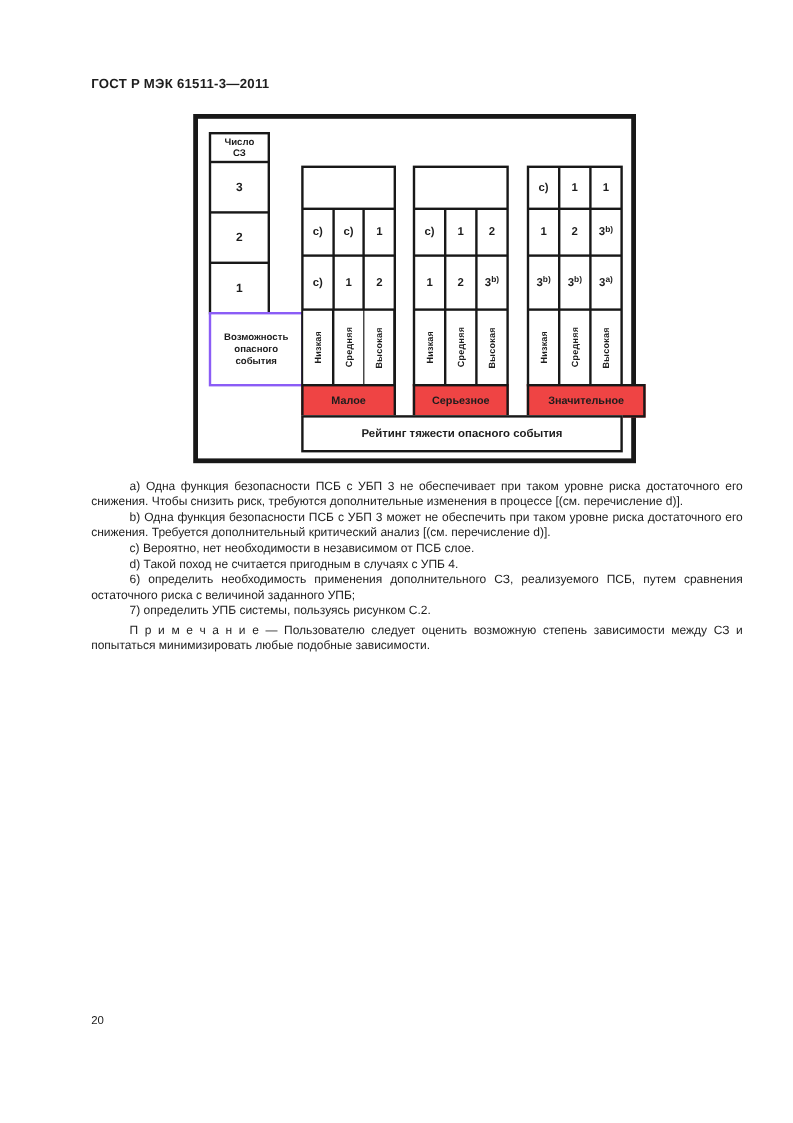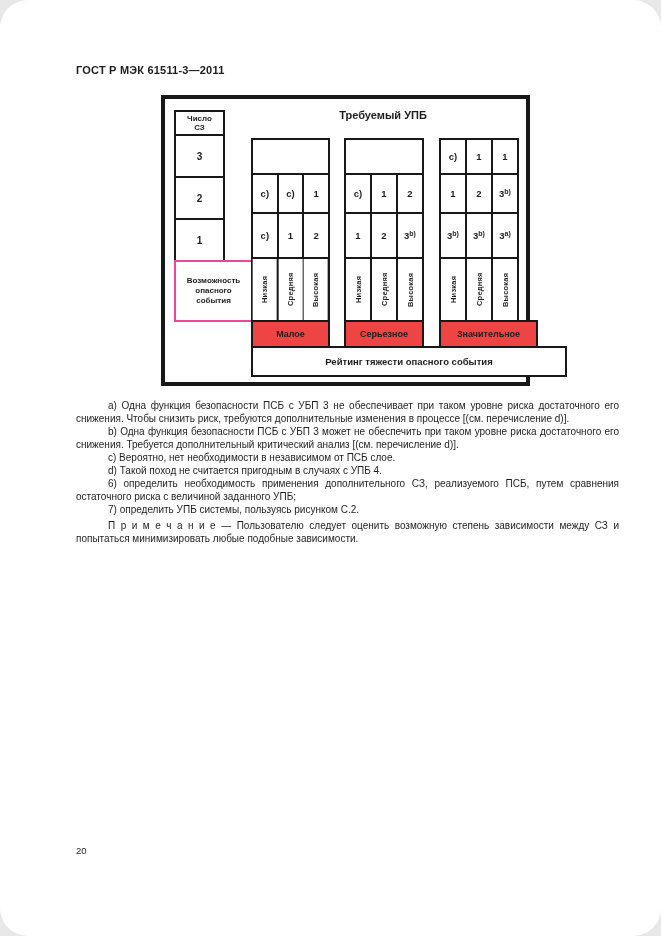--- a/index.html
+++ b/index.html
@@ -4,21 +4,20 @@
 <style>
   * { box-sizing: border-box; margin: 0; padding: 0; }
   html, body { background: #e8e8e8; }
   .page {
     position: relative;
     width: 661px; height: 936px;
     background: #ffffff;
     font-family: "Liberation Sans", sans-serif;
     color: #1d1d1d;
     overflow: hidden;
-    border-radius: 28px;
   }
   .doc-header {
     position: absolute; left: 76px; top: 64px;
     font-size: 11px; font-weight: 700; letter-spacing: .2px;
   }
   
   .figure-box {
     position: absolute; left: 161px; top: 95px;
     width: 369px; height: 291px;
     border: 4px solid #181818;
@@ -32,21 +31,21 @@
     display: grid; grid-template-rows: 22px 1fr 1fr 1fr;
     gap: 2px; padding: 2px; background: #181818;
   }
   .ncell {
     background: #fff; display: flex; align-items: center; justify-content: center;
     font-size: 10px; font-weight: 700;
   }
   .nhdr { font-size: 8px; line-height: 9px; white-space: pre-line; text-align: center; }
   .possibility {
     position: absolute; left: 9px; top: 161px; width: 79px; height: 62px;
-    border: 2px solid #ec4899; background: #fff;
+    border: 2px solid #8b5cf6; background: #fff;
     display: flex; align-items: center; justify-content: center;
     text-align: center; font-size: 8px; line-height: 10px; font-weight: 700;
     padding: 16px;
   }
   .group-grid {
     position: absolute; top: 39px; height: 184px;
     display: grid; grid-template-columns: repeat(3, 1fr);
     grid-template-rows: 33px 37px 43px 1fr;
     gap: 2px; padding: 2px; background: #181818;
   }
@@ -66,21 +65,21 @@
   .group-label {
     position: absolute; top: 221px; height: 28px;
     border: 2px solid #181818; background: #ef4444;
     display: flex; align-items: center; justify-content: center;
     font-size: 9px; font-weight: 700;
   }
   .gl0 { left: 86px;  width: 79px; }
   .gl1 { left: 179px; width: 80px; }
   .gl2 { left: 274px; width: 99px; }
   .rating-box {
-    position: absolute; left: 86px; top: 247px; width: 316px; height: 31px;
+    position: absolute; left: 86px; top: 247px; width: 268px; height: 31px;
     border: 2px solid #181818; background: #fff;
     display: flex; align-items: center; justify-content: center;
     font-size: 9.5px; font-weight: 700;
   }
   
   .text-block {
     position: absolute; left: 76px; top: 399px; width: 543px;
   }
   .text-block p {
     font-size: 10px; line-height: 13px;
@@ -96,21 +95,20 @@
   }
 </style>
 </head>
 <body>
 
 <div class="page">
 
   <div class="doc-header">ГОСТ Р МЭК 61511-3—2011</div>
 
   <div class="figure-box">
-    <div class="fig-title">Требуемый УПБ</div>
 
     <div class="numcol">
       <div class="ncell nhdr">Число
 СЗ</div>
       <div class="ncell">3</div>
       <div class="ncell">2</div>
       <div class="ncell">1</div>
     </div>
 
     <div class="possibility">Возможность опасного события</div>

